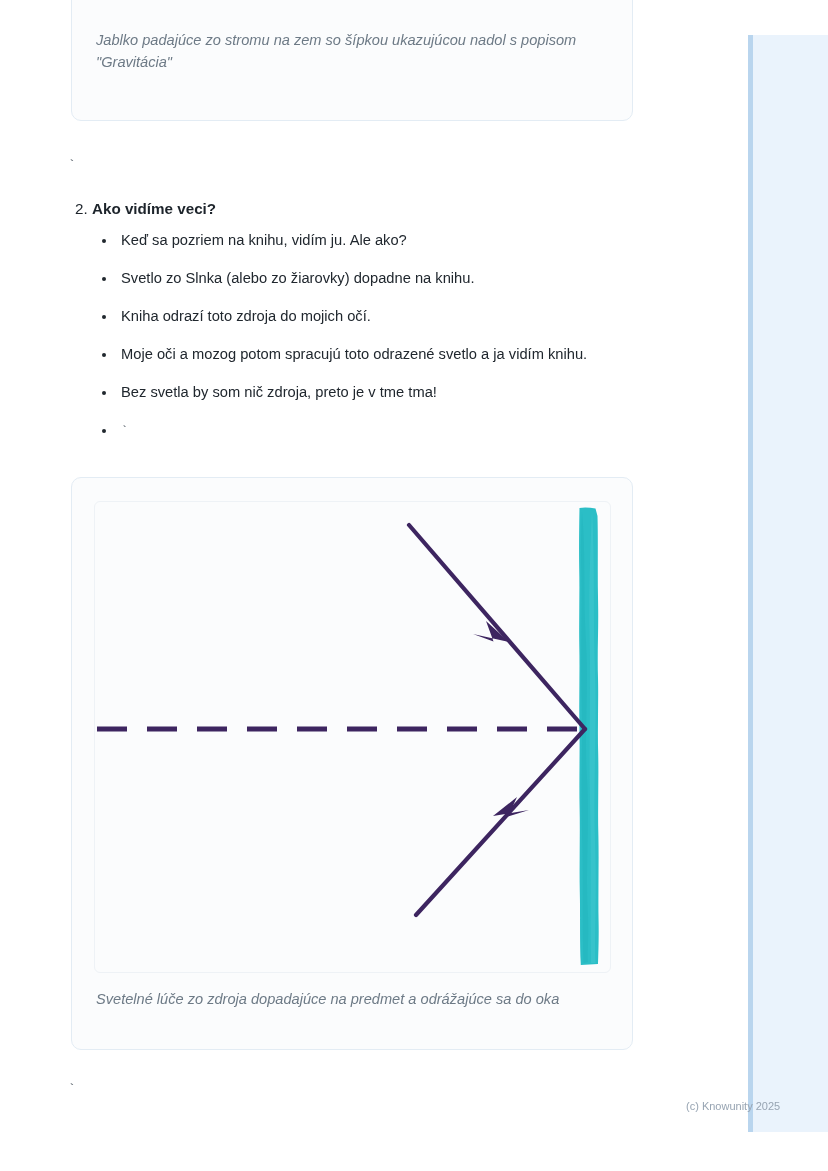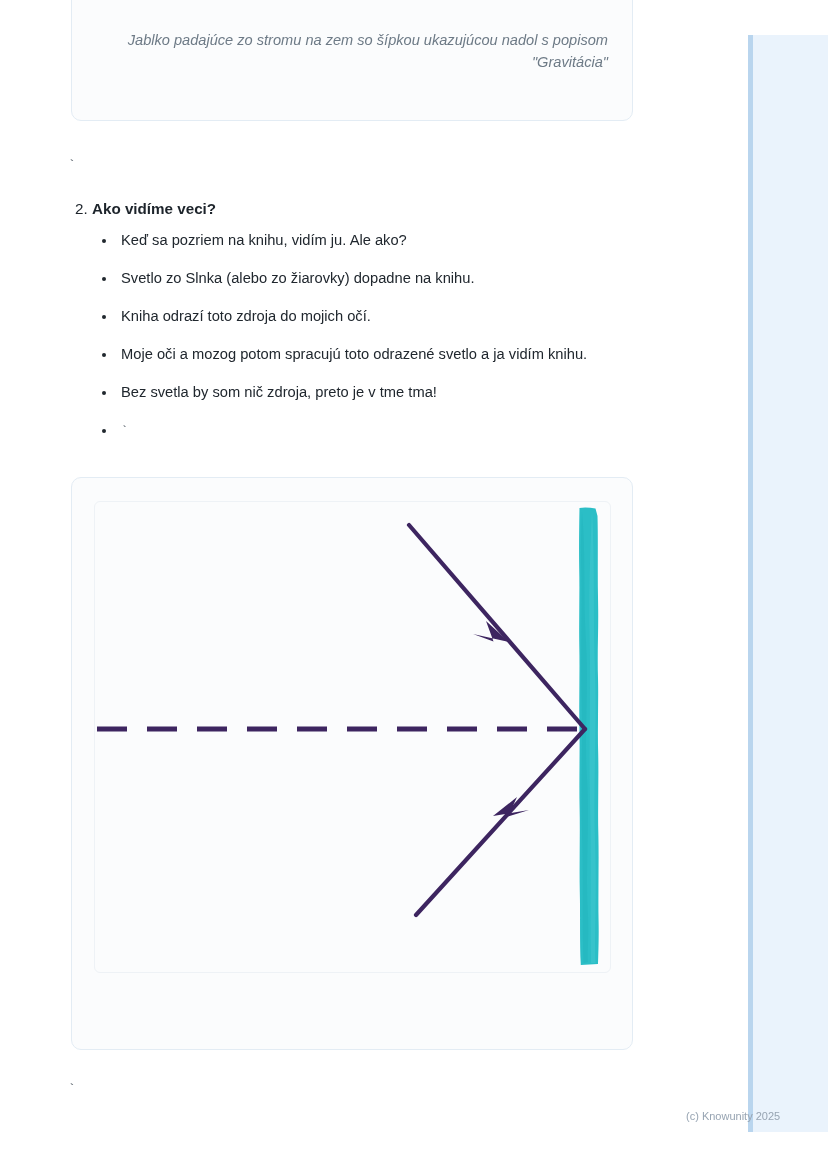--- a/index.html
+++ b/index.html
@@ -49,21 +49,21 @@
     top: -26px;
     width: 562px;
     height: 147px;
     padding-top: 54px;
   }
   .caption {
     font-style: italic;
     font-size: 14.6px;
     line-height: 22px;
     color: #6d7a86;
-    text-align: right;
+    text-align: left;
     padding: 0 24px;
     margin: 0;
   }
 
   
   .tick {
     position: absolute;
     font-family: "Liberation Mono", monospace;
     font-size: 13px;
     color: #3f4a55;
@@ -136,21 +136,20 @@
   }
 
   
   #footer-copyright {
     position: absolute;
     left: 686px;
     top: 1100px;
     font-size: 11px;
     color: #97a4b2;
     white-space: nowrap;
-    margin-top: 10px;
   }
 </style>
 </head>
 <body>
 
 <div id="scroll-band"></div>
 <div id="scroll-track"></div>
 
 <div class="card" id="card-gravity">
   <p class="caption">Jablko padajúce zo stromu na zem so šípkou ukazujúcou nadol s popisom "Gravitácia"</p>
@@ -223,17 +222,20 @@
       <line x1="314" y1="23" x2="490" y2="227" stroke="#3d2560" stroke-width="4.2" stroke-linecap="round"></line>
 
       <path fill="#3d2560" d="M 414 140 L 391 119 L 398.5 139.5 L 378 132 Z"></path>
 
       <line x1="490" y1="227" x2="321" y2="413" stroke="#3d2560" stroke-width="4.2" stroke-linecap="round"></line>
 
       <path fill="#3d2560" d="M 398 314 L 422 295 L 413 314.5 L 434 308 Z"></path>
     </svg>
   </div>
 
+  <div id="figure-caption">
+    <p class="caption">Svetelné lúče zo zdroja dopadajúce na predmet a odrážajúce sa do oka</p>
+  </div>
 </div>
 
 <span class="tick" id="tick-2">`</span>
 
 <div id="footer-copyright">(c) Knowunity 2025</div>
 
 </body></html>

